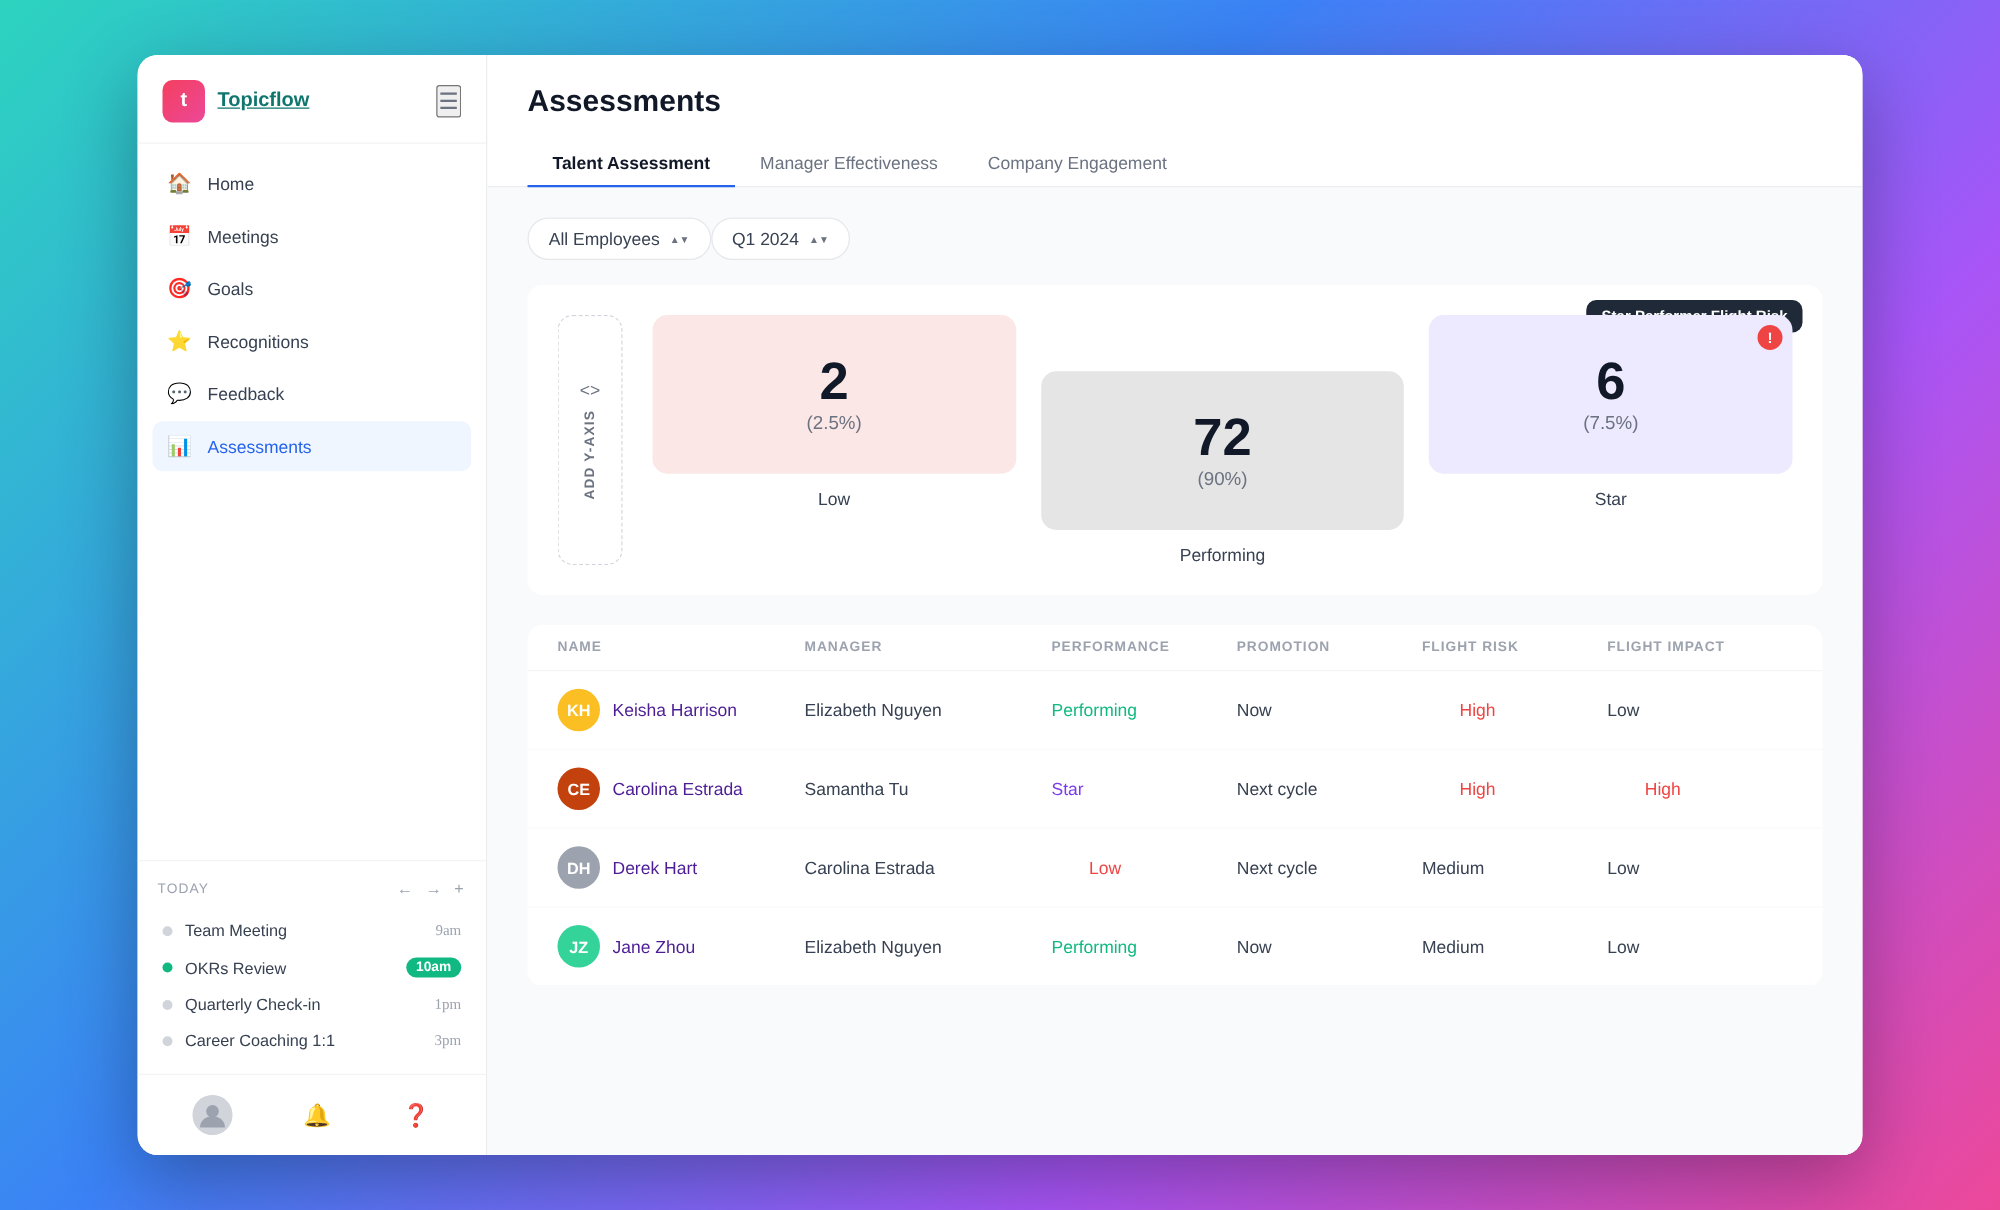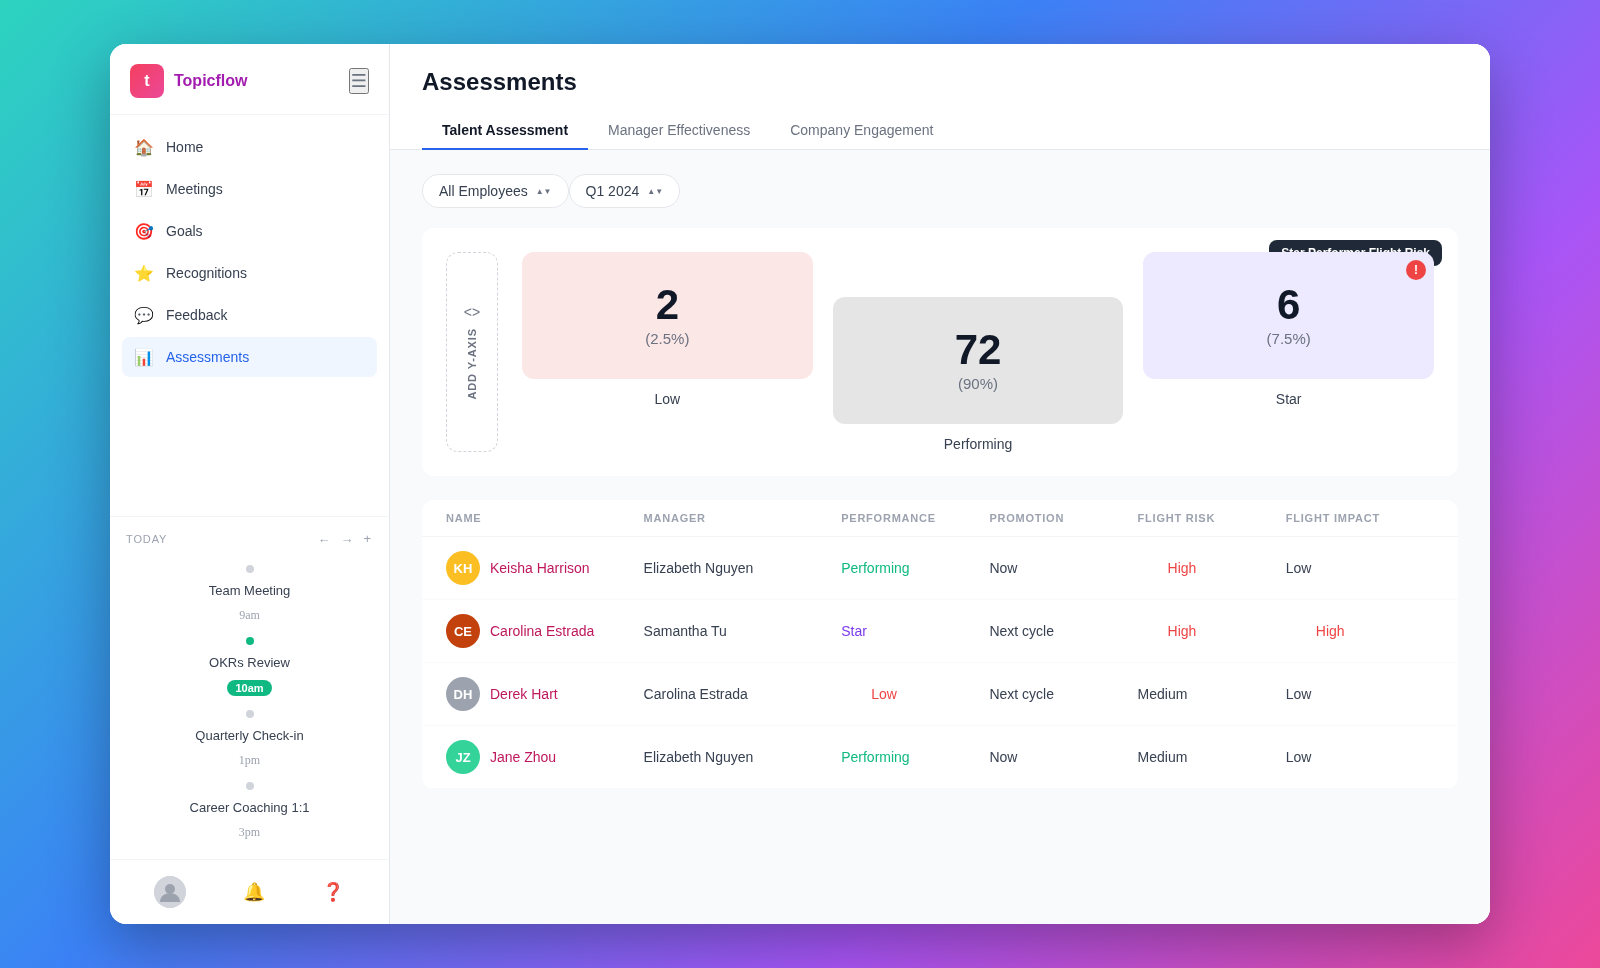--- a/index.html
+++ b/index.html
@@ -49,21 +49,22 @@
       display: flex;
       align-items: center;
       justify-content: center;
       color: white;
       font-weight: bold;
       font-size: 16px;
     }
     .logo-name {
       font-size: 16px;
       font-weight: 600;
-      color: #a21caf;
+      color: #0f766e;
+      text-decoration: underline;
     }
     .hamburger-icon {
       color: #6b7280;
       font-size: 18px;
       cursor: pointer;
     }
     .sidebar-nav {
       padding: 12px 12px;
       flex: 1;
     }
@@ -121,21 +122,20 @@
       cursor: pointer;
       font-size: 13px;
       padding: 2px;
     }
     .meeting-item {
       display: flex;
       align-items: center;
       gap: 10px;
       padding: 7px 4px;
       border-radius: 6px;
-      flex-direction: column;
     }
     .meeting-dot {
       width: 8px;
       height: 8px;
       border-radius: 50%;
       background: #d1d5db;
       flex-shrink: 0;
     }
     .meeting-dot.green { background: #10b981; }
     .meeting-name {
@@ -409,21 +409,21 @@
       display: flex;
       align-items: center;
       justify-content: center;
       font-size: 13px;
       color: #fff;
       font-weight: 600;
     }
     .person-name {
       font-size: 14px;
       font-weight: 500;
-      color: #be185d;
+      color: #4c1d95;
     }
     .cell {
       font-size: 14px;
       color: #374151;
     }
     .cell.green { color: #10b981; font-weight: 500; }
     .cell.purple { color: #7c3aed; font-weight: 500; }
     .cell.red { color: #ef4444; font-weight: 500; padding-left: 30px; }
     
     .av-pink { background: #fbbf24; }

